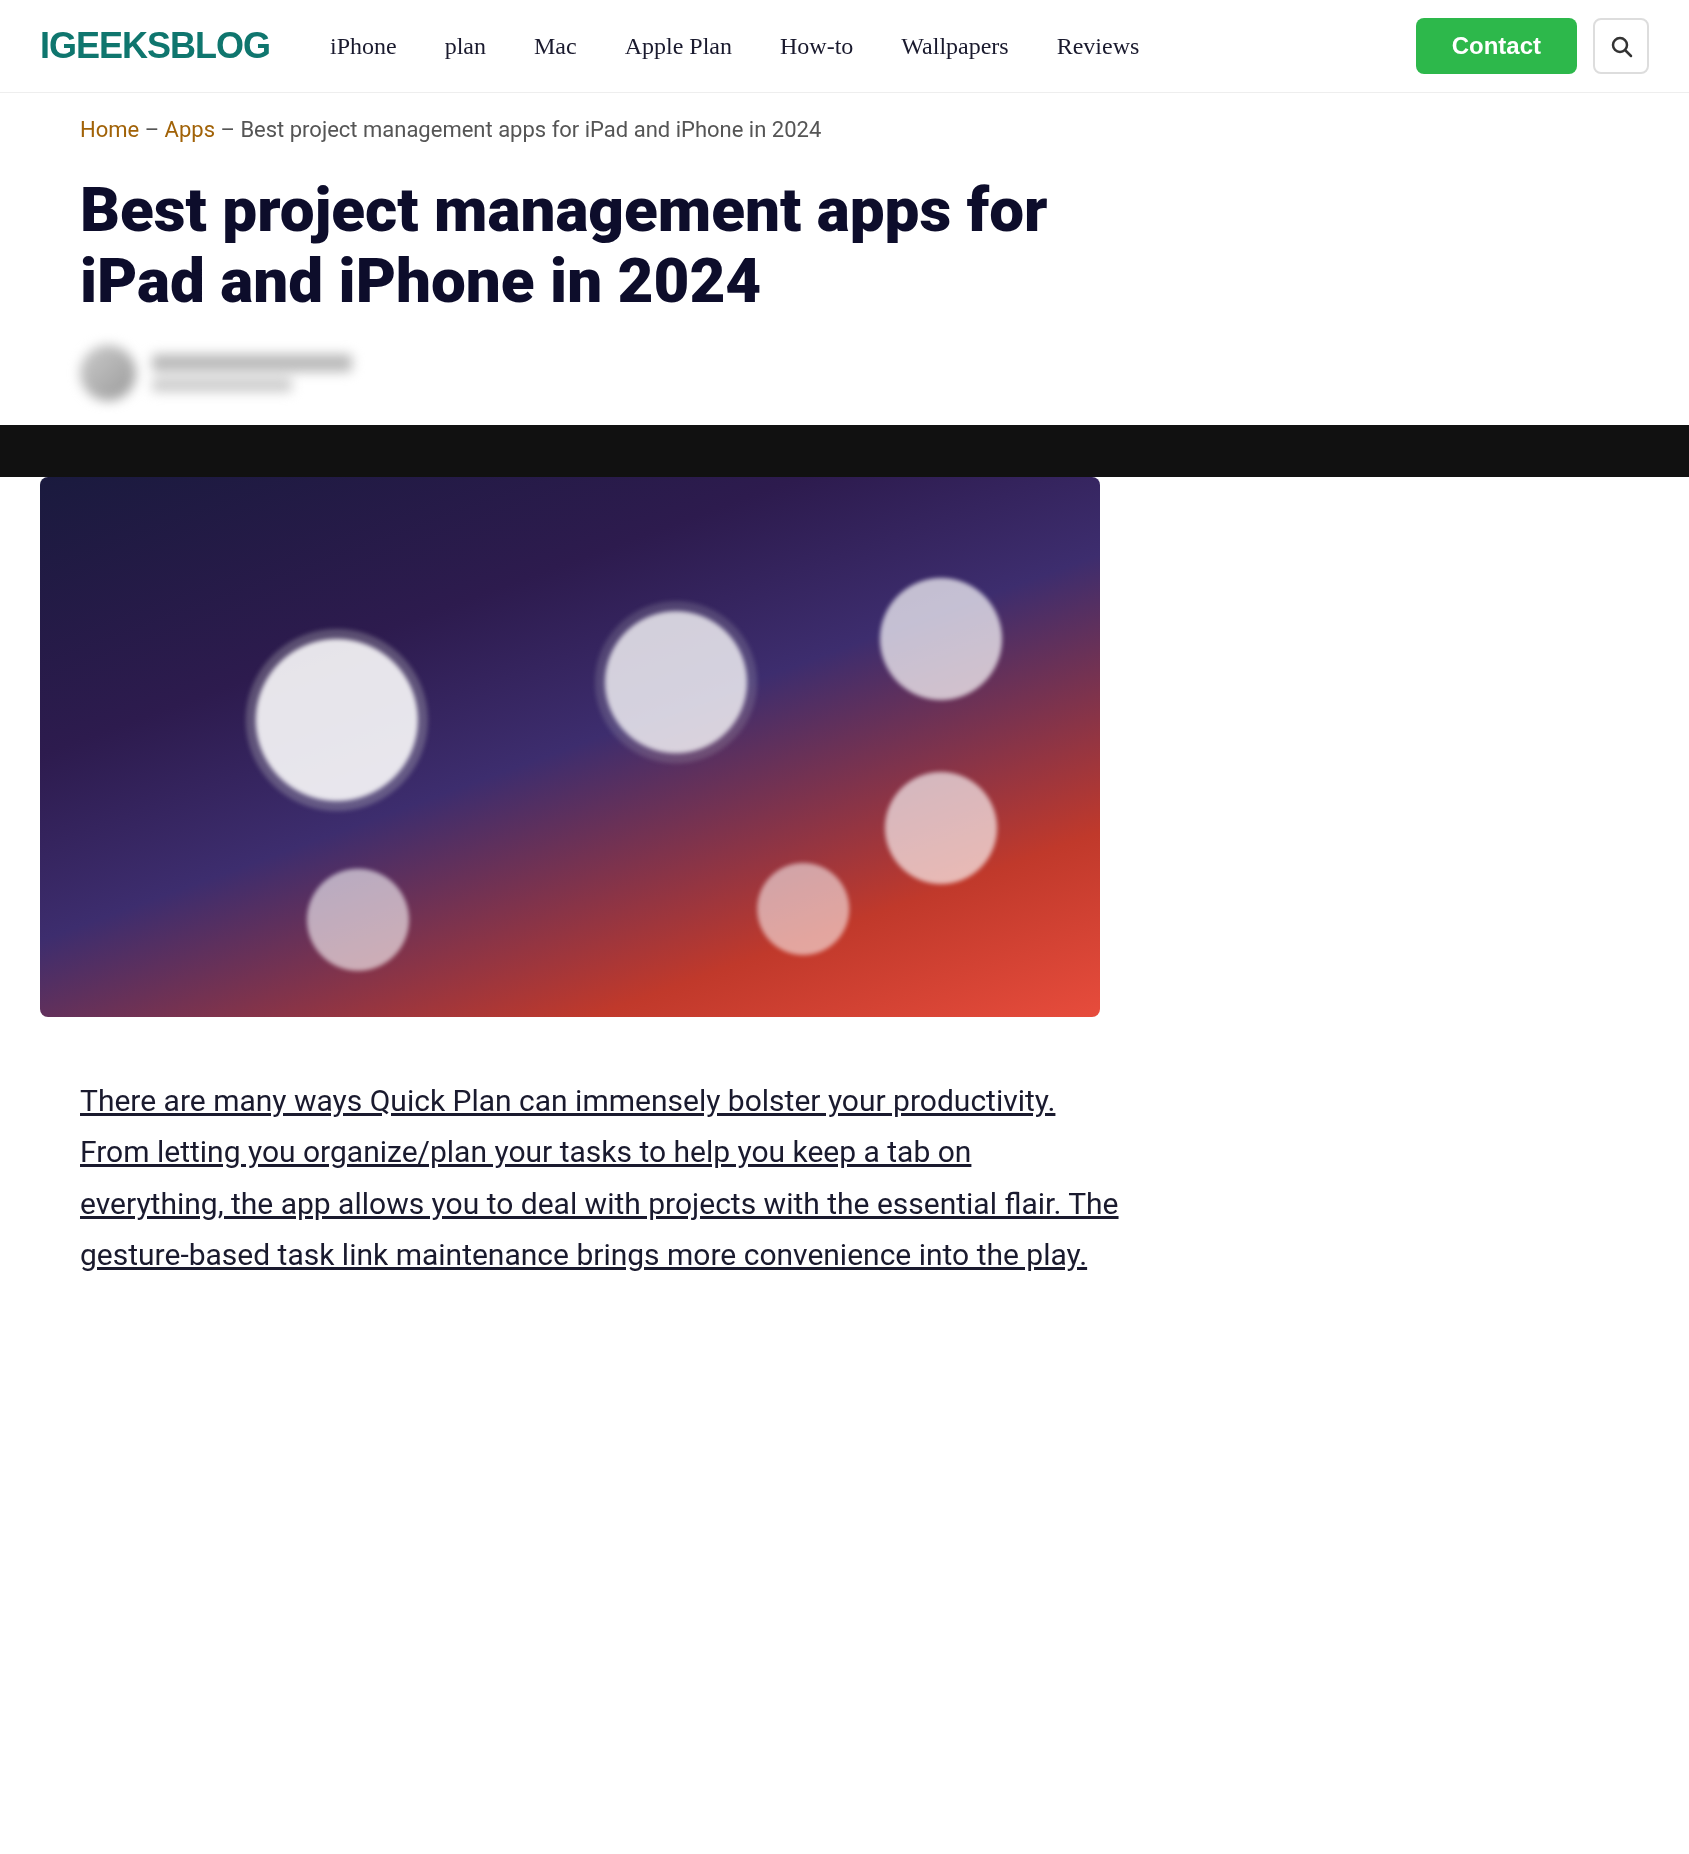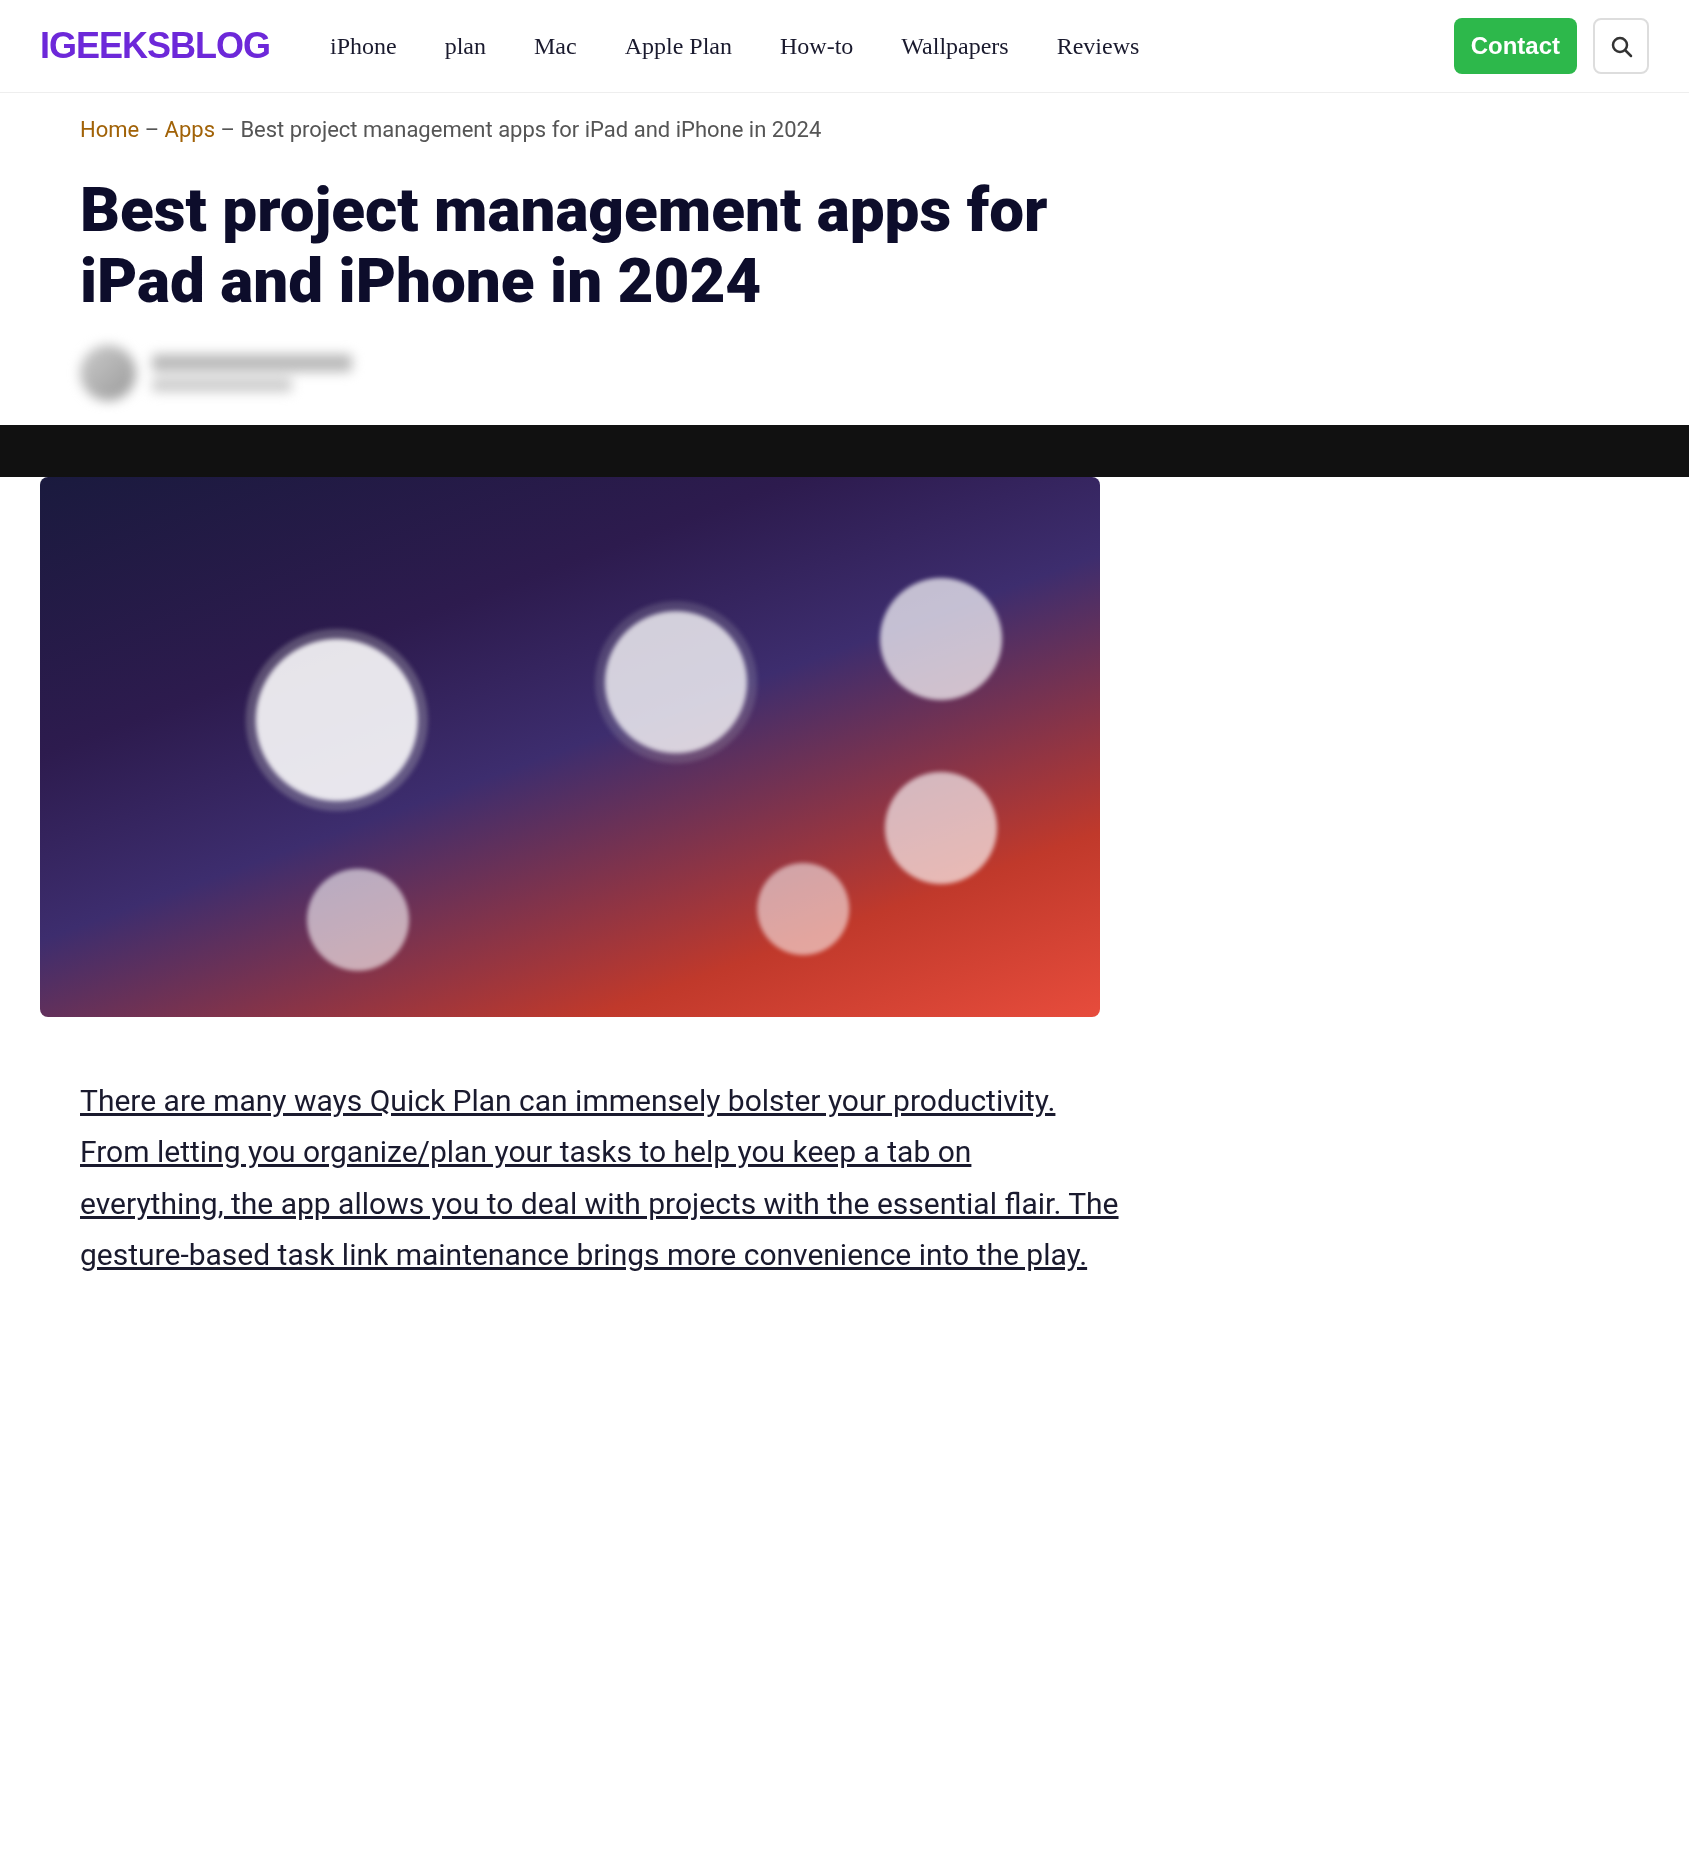--- a/index.html
+++ b/index.html
@@ -21,21 +21,21 @@
       display: flex;
       align-items: center;
       padding: 18px 40px;
       border-bottom: 1px solid #eee;
       background: #fff;
     }
 
     .logo {
       font-size: 36px;
       font-weight: 900;
-      color: #6d28d9;
+      color: #0f766e;
       letter-spacing: -1px;
       margin-right: 60px;
       font-family: 'Arial Black', sans-serif;
       text-transform: uppercase;
     }
 
     nav {
       display: flex;
       align-items: flex-start;
       gap: 48px;
@@ -47,21 +47,21 @@
       text-decoration: none;
       color: #1a1a2e;
       font-size: 24px;
       font-weight: 500;
     }
 
     .contact-btn {
       background: #2db84b;
       color: #fff;
       border: none;
-      padding: 14px 17px;
+      padding: 14px 36px;
       border-radius: 8px;
       font-size: 24px;
       font-weight: 600;
       cursor: pointer;
       margin-left: 20px;
     }
 
     .search-btn {
       background: #fff;
       border: 2px solid #ddd;

